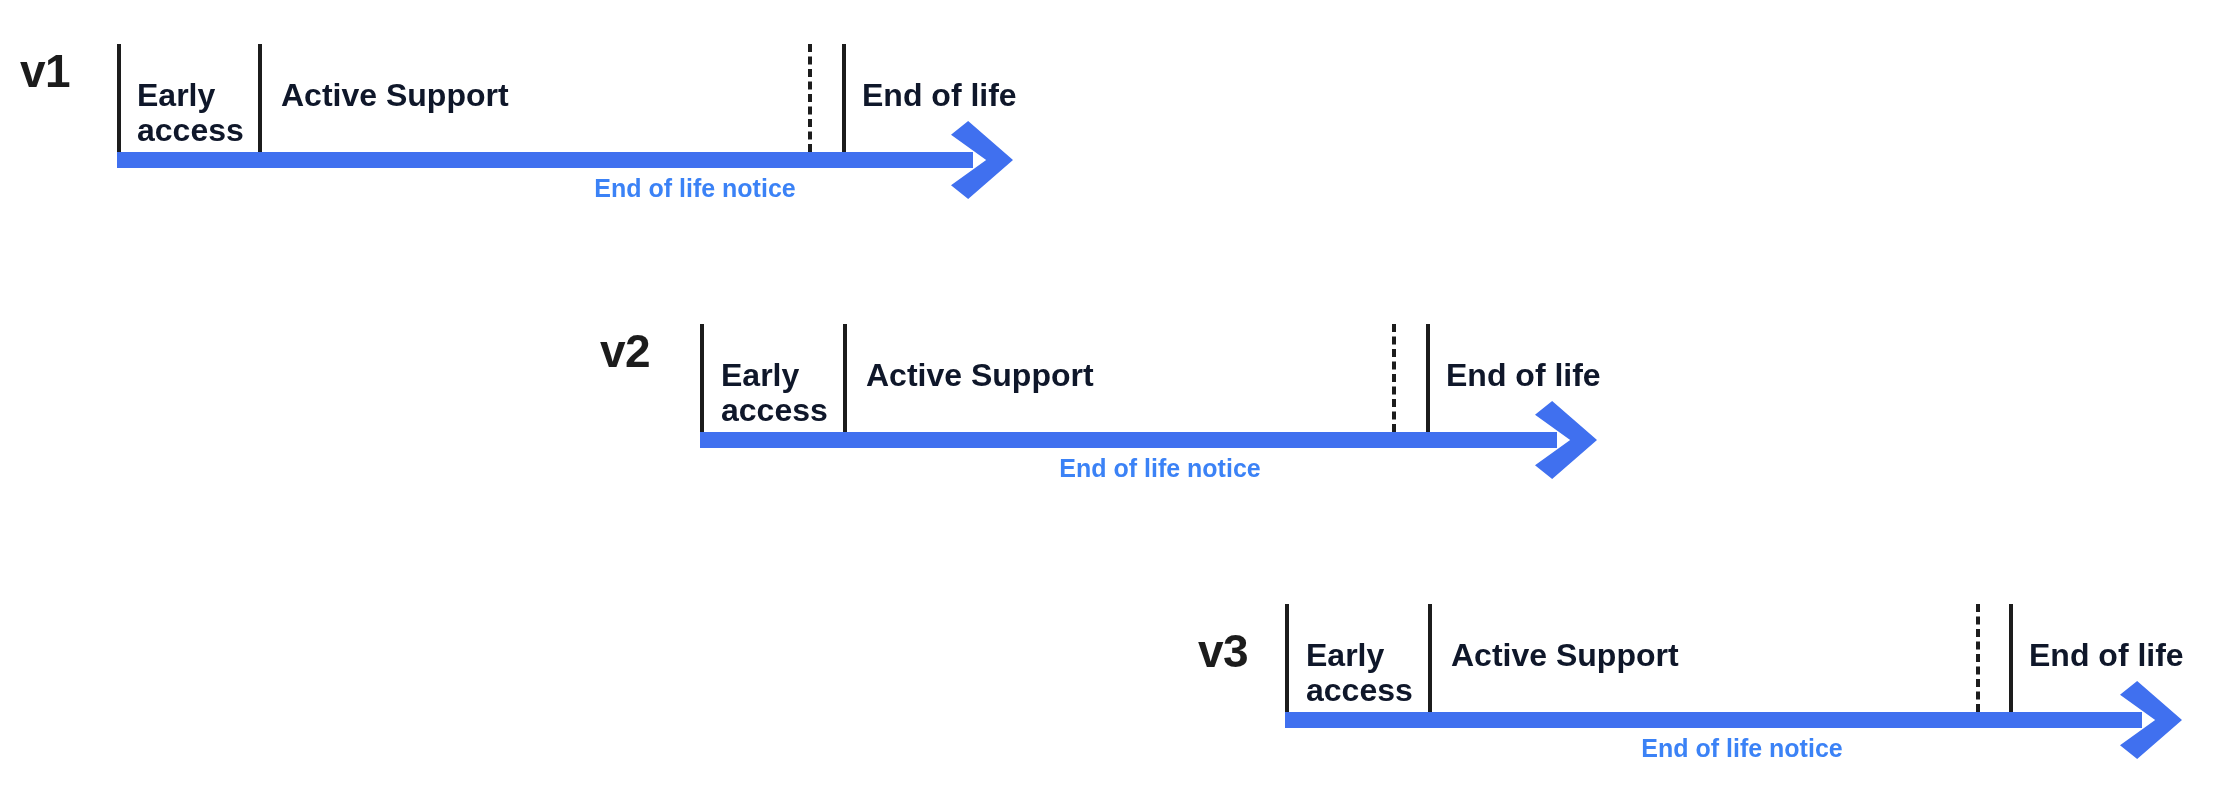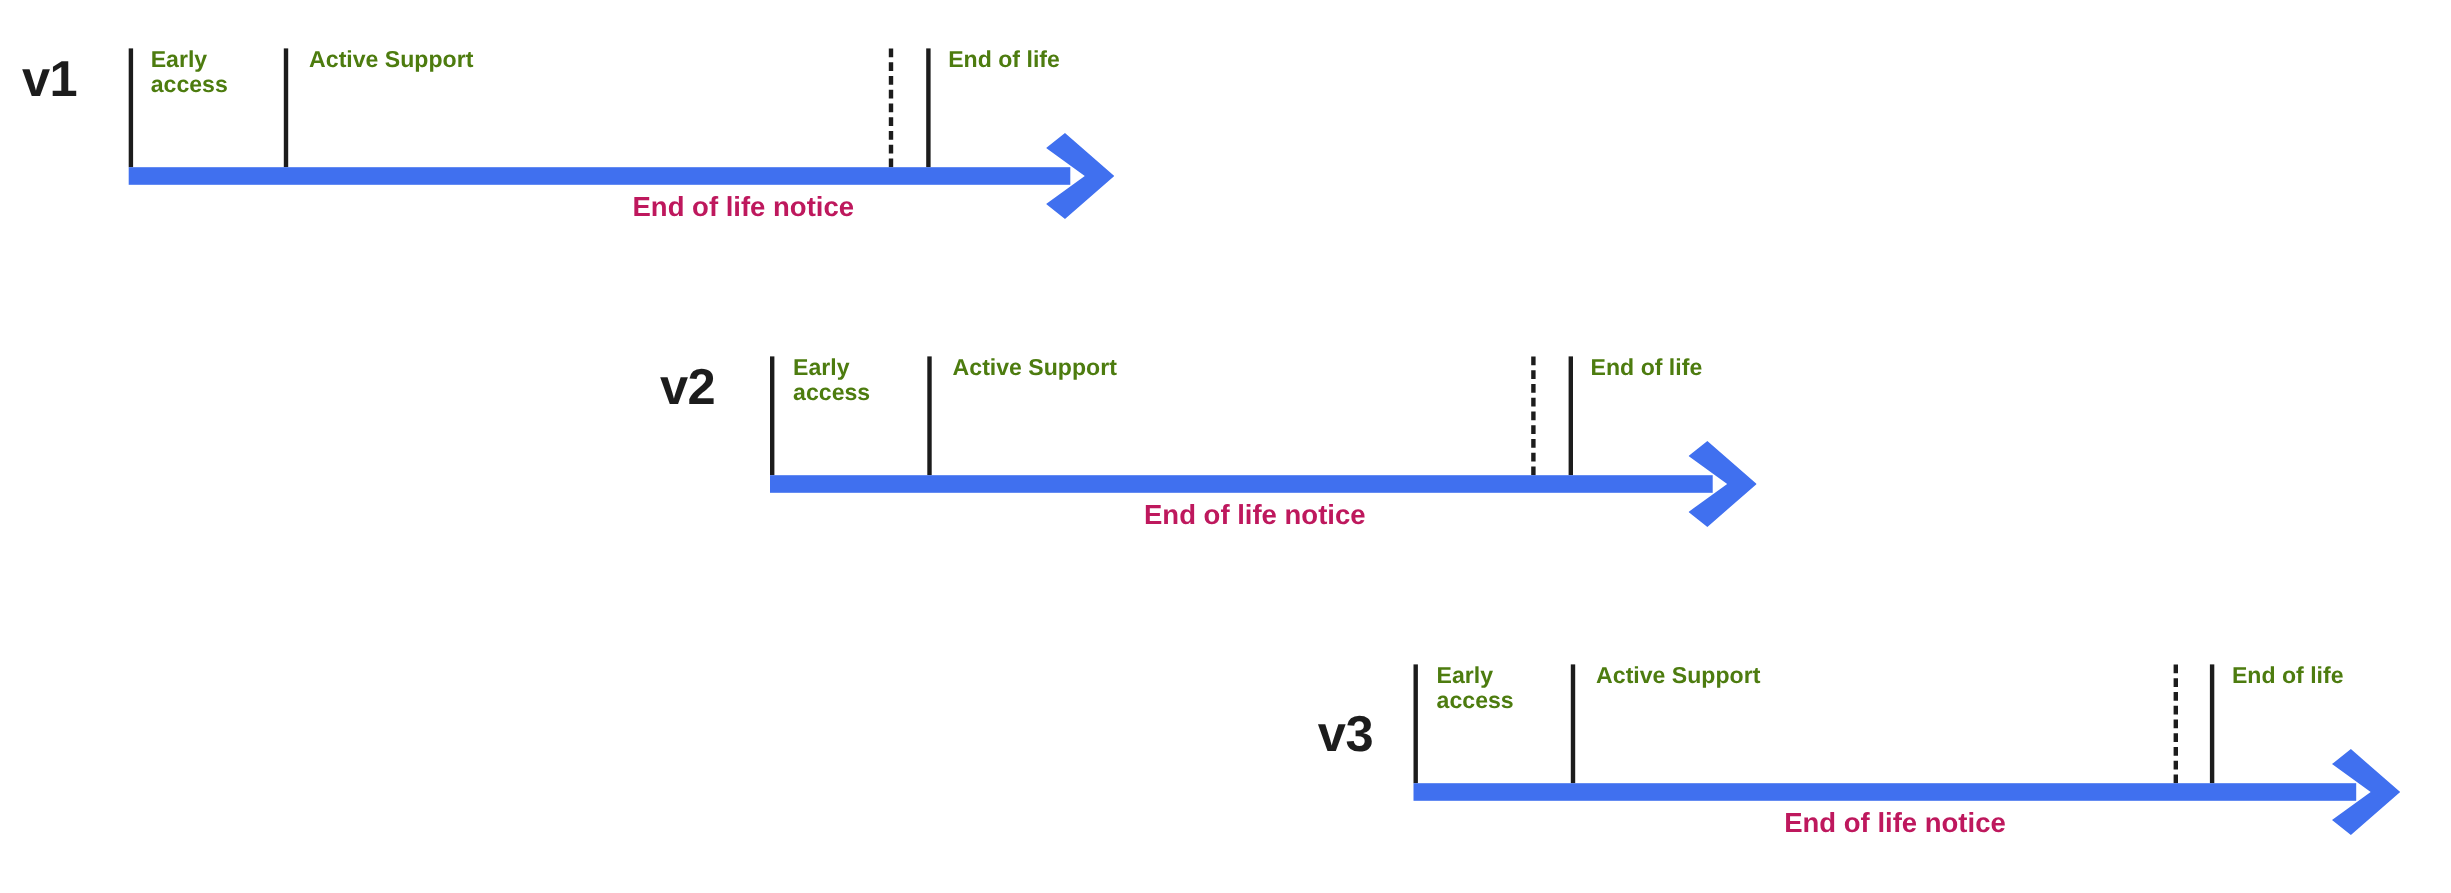--- a/index.html
+++ b/index.html
@@ -52,47 +52,49 @@
   
   .notice-divider {
     position: absolute;
     width: 0;
     border-left: 4px dashed #1c1c1c;
   }
 
   
   .phase-label {
     position: absolute;
-    font-size: 21px;
+    font-size: 32px;
     font-weight: 700;
-    color: #4d7c0f;
+    color: #0f172a;
     line-height: 1.08;
     white-space: pre-line;
+    margin-top: 34px;
   }
 
   
   .timeline-shaft {
     position: absolute;
     height: 16px;
     background: #4070ef;
   }
 
   
   .timeline-arrowhead {
     position: absolute;
     display: block;
   }
 
   
   .notice-label {
     position: absolute;
     font-size: 25px;
     font-weight: 700;
-    color: #be185d;
+    color: #3b82f6;
     white-space: nowrap;
+    text-align: center;
   }
 </style>
 </head>
 <body>
 
 <div id="diagram">
     <div class="lifecycle-row">
       <div class="version-label" style="left: 20px; top: 48px;">v1</div>
       <div class="phase-divider" style="left: 117px; top: 44px; height: 108px;"></div>
       <div class="phase-divider" style="left: 258px; top: 44px; height: 108px;"></div>
@@ -118,21 +120,21 @@
 access</div>
       <div class="phase-label" style="left: 866px; top: 324px;">Active Support</div>
       <div class="phase-label" style="left: 1446px; top: 324px;">End of life</div>
       <div class="timeline-shaft" style="left: 700px; top: 432px; width: 857px; background: rgb(64, 112, 239);"></div>
       <svg width="62" height="78" viewBox="0 0 62 78" class="timeline-arrowhead" style="left: 1535px; top: 401px;">
         <path d="M 17.16 0 L 62 39 L 17.16 78 L 0 64.36 L 35.16 39 L 0 13.64 Z" fill="#4070ef"></path>
       </svg>
       <div class="notice-label" style="left: 1040px; top: 454px; width: 240px;">End of life notice</div>
     </div>
     <div class="lifecycle-row">
-      <div class="version-label" style="left: 1198px; top: 644px;">v3</div>
+      <div class="version-label" style="left: 1198px; top: 628px;">v3</div>
       <div class="phase-divider" style="left: 1285px; top: 604px; height: 108px;"></div>
       <div class="phase-divider" style="left: 1428px; top: 604px; height: 108px;"></div>
       <div class="phase-divider" style="left: 2009px; top: 604px; height: 108px;"></div>
       <div class="notice-divider" style="left: 1976px; top: 604px; height: 108px;"></div>
       <div class="phase-label" style="left: 1306px; top: 604px;">Early
 access</div>
       <div class="phase-label" style="left: 1451px; top: 604px;">Active Support</div>
       <div class="phase-label" style="left: 2029px; top: 604px;">End of life</div>
       <div class="timeline-shaft" style="left: 1285px; top: 712px; width: 857px; background: rgb(64, 112, 239);"></div>
       <svg width="62" height="78" viewBox="0 0 62 78" class="timeline-arrowhead" style="left: 2120px; top: 681px;">

